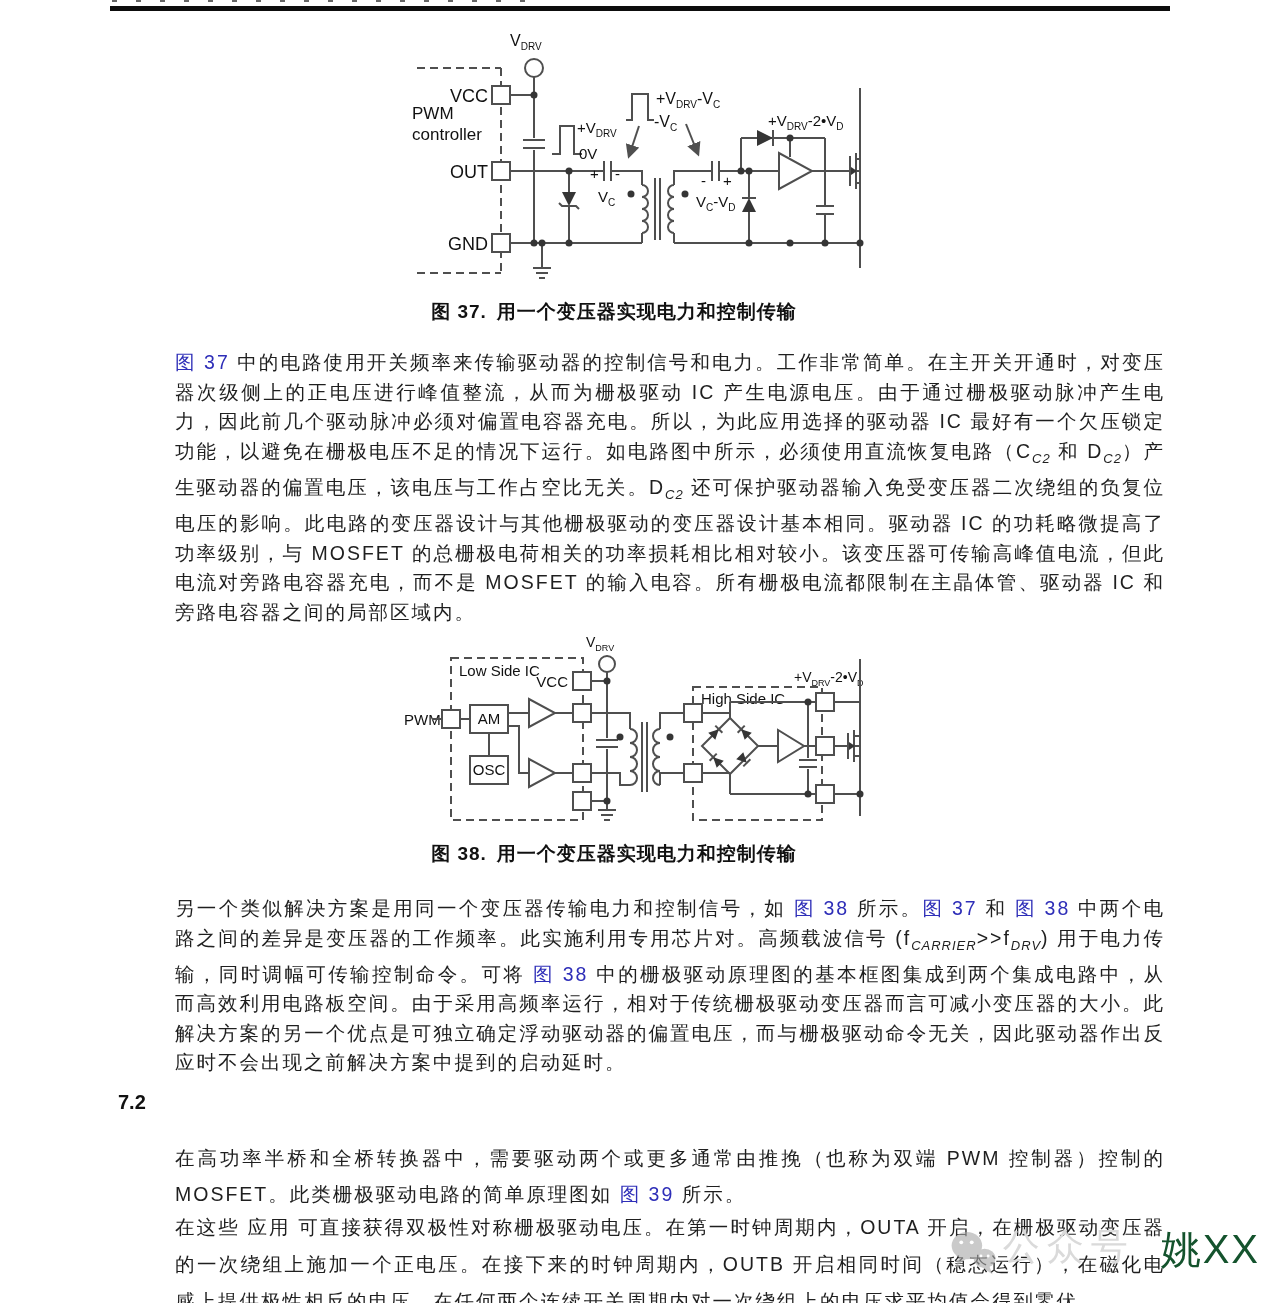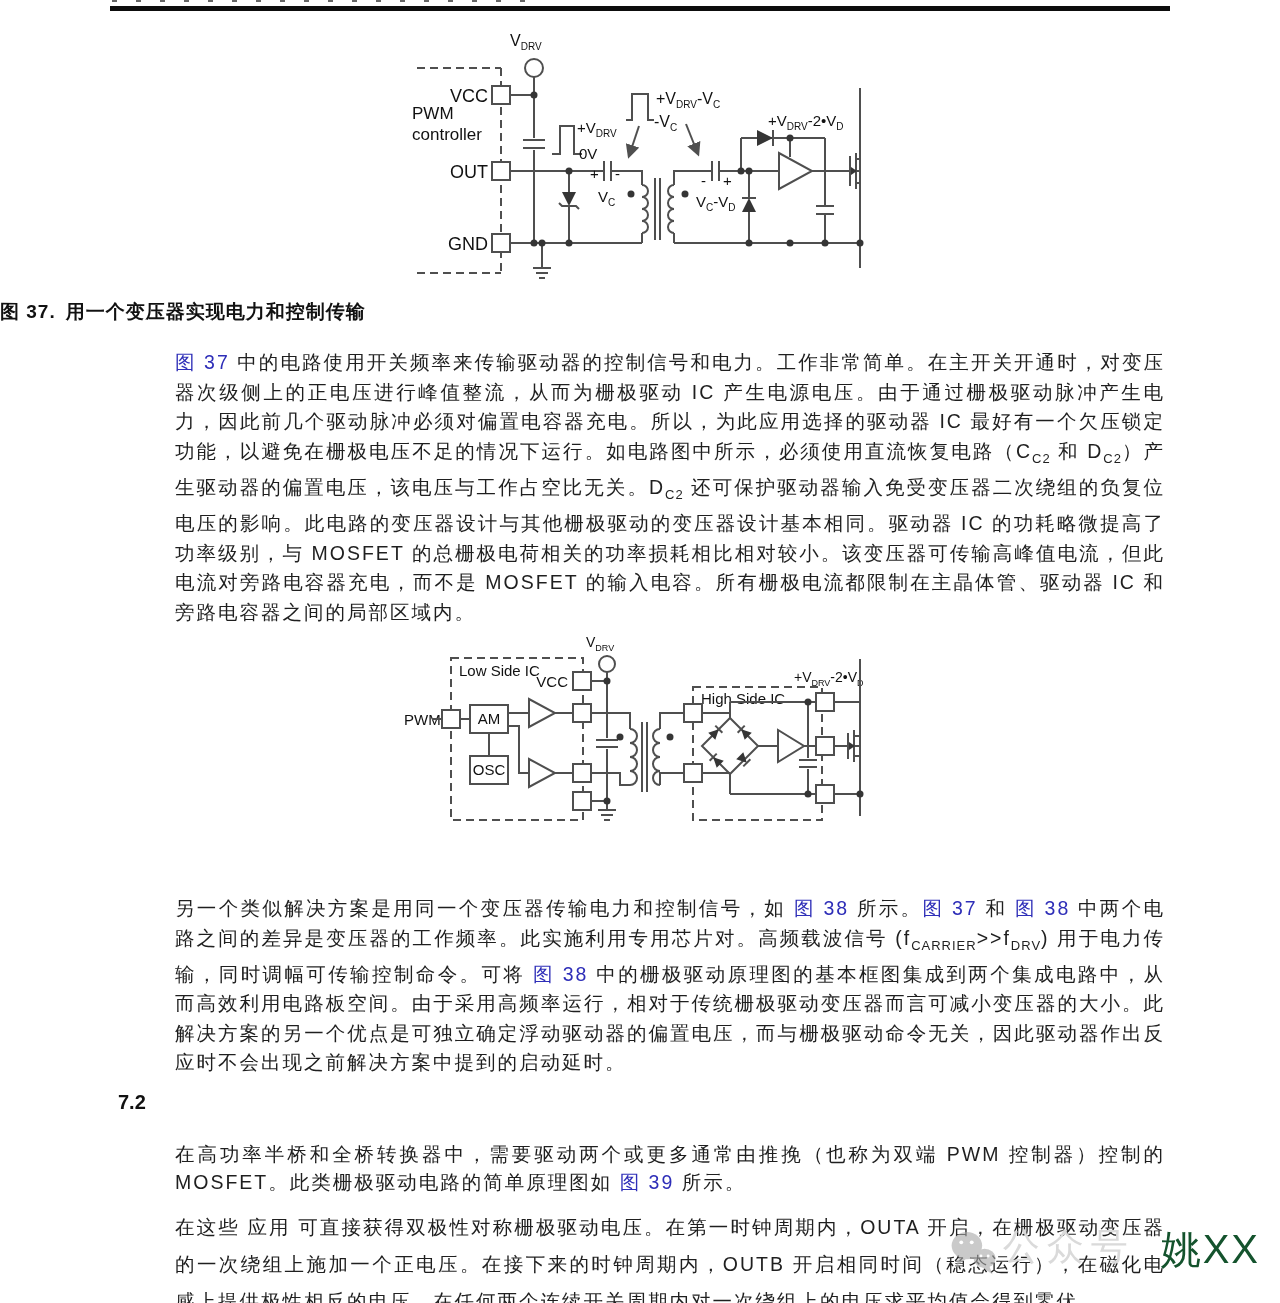--- a/index.html
+++ b/index.html
@@ -9,22 +9,22 @@
     position:relative;
   }
   #page{position:relative;width:1280px;height:1303px;background:#fff;}
   .abs{position:absolute;}
   #top-rule{left:110px;top:6px;width:1060px;height:5px;background:#0d0d0d;}
   #top-remnant{left:112px;top:0;width:420px;height:2px;
     background:repeating-linear-gradient(90deg,#666 0 5px,transparent 5px 24px);}
   .para{position:absolute;left:175px;width:990px;font-size:19.5px;
     letter-spacing:2px;line-height:29.5px;text-align:justify;color:#1f1f1f;}
   .para .link{color:#2e2eb8;}
-  .para sub{font-size:13px;letter-spacing:1px;}
-  .caption{position:absolute;left:0;width:1228px;text-align:left;
+  .para sub{font-size:13px;letter-spacing:1px;font-style:italic;}
+  .caption{position:absolute;left:0;width:1228px;text-align:center;
     font-size:19px;font-weight:bold;color:#111;letter-spacing:1px;}
   .cap-prefix{margin-right:10px;}
   #sec-num{position:absolute;left:110px;top:1091px;font-size:20px;font-weight:bold;color:#111;margin-left:8px;}
   #sec-title{position:absolute;left:178px;top:1087px;font-size:21.5px;
     font-family:"Liberation Serif","DejaVu Serif",serif;font-style:italic;font-weight:600;
     letter-spacing:2.5px;color:#161616;}
   svg text{font-family:"Liberation Sans","DejaVu Sans",sans-serif;fill:#111;letter-spacing:0;}
   .svgsub{font-size:10px;}
   .svgsub2{font-size:9px;}
   .wire{stroke:#4f4f4f;stroke-width:2;fill:none;}
@@ -354,26 +354,29 @@
 
     <g>
       <circle class="dot" cx="215" cy="47" r="3.5"></circle>
       <circle class="dot" cx="215" cy="167" r="3.5"></circle>
       <circle class="dot" cx="416" cy="68" r="3.5"></circle>
       <circle class="dot" cx="416" cy="160" r="3.5"></circle>
       <circle class="dot" cx="468" cy="160" r="3.5"></circle>
     </g>
   </svg>
 
+  <div class="caption" style="top:841px;">
+    <span class="cap-prefix">图 38.</span><span>用一个变压器实现电力和控制传输</span>
+  </div>
 
   <div class="para" style="top:894px;"><span>另一个类似解决方案是用同一个变压器传输电力和控制信号，如 </span><span class="link">图 38</span><span> 所示。</span><span class="link">图 37</span><span> 和 </span><span class="link">图 38</span><span> 中两个电路之间的差异是变压器的工作频率。此实施利用专用芯片对。高频载波信号 (f</span><sub>CARRIER</sub><span>&gt;&gt;f</span><sub>DRV</sub><span>) 用于电力传输，同时调幅可传输控制命令。可将 </span><span class="link">图 38</span><span> 中的栅极驱动原理图的基本框图集成到两个集成电路中，从而高效利用电路板空间。由于采用高频率运行，相对于传统栅极驱动变压器而言可减小变压器的大小。此解决方案的另一个优点是可独立确定浮动驱动器的偏置电压，而与栅极驱动命令无关，因此驱动器作出反应时不会出现之前解决方案中提到的启动延时。</span></div>
 
   <div id="sec-num">7.2</div>
 
-  <div class="para" style="top:1140px;line-height:28px;"><span>在高功率半桥和全桥转换器中，需要驱动两个或更多通常由推挽（也称为双端 PWM 控制器）控制的 MOSFET。此类栅极驱动电路的简单原理图如 </span><span class="link">图 39</span><span> 所示。</span></div>
+  <div class="para" style="top:1140px;line-height:36px;"><span>在高功率半桥和全桥转换器中，需要驱动两个或更多通常由推挽（也称为双端 PWM 控制器）控制的 MOSFET。此类栅极驱动电路的简单原理图如 </span><span class="link">图 39</span><span> 所示。</span></div>
   <div class="para" style="top:1209px;line-height:37px;"><span>在这些 应用 可直接获得双极性对称栅极驱动电压。在第一时钟周期内，OUTA 开启，在栅极驱动变压器的一次绕组上施加一个正电压。在接下来的时钟周期内，OUTB 开启相同时间（稳态运行），在磁化电感上提供极性相反的电压。在任何两个连续开关周期内对一次绕组上的电压求平均值会得到零伏。</span></div>
 
   <div id="watermark">
     <svg width="58" height="60" viewBox="0 0 58 60" style="opacity:0.6;">
       <ellipse cx="21" cy="22" rx="19" ry="17" fill="#a8a8a8"></ellipse>
       <polygon points="12,36 7,48 22,37" fill="#a8a8a8"></polygon>
       <circle cx="14" cy="18" r="2.4" fill="#ffffff"></circle>
       <circle cx="27" cy="18" r="2.4" fill="#ffffff"></circle>
       <ellipse cx="43" cy="38" rx="13.5" ry="12" fill="#a8a8a8"></ellipse>
       <polygon points="49,48 53,58 40,49" fill="#a8a8a8"></polygon>

